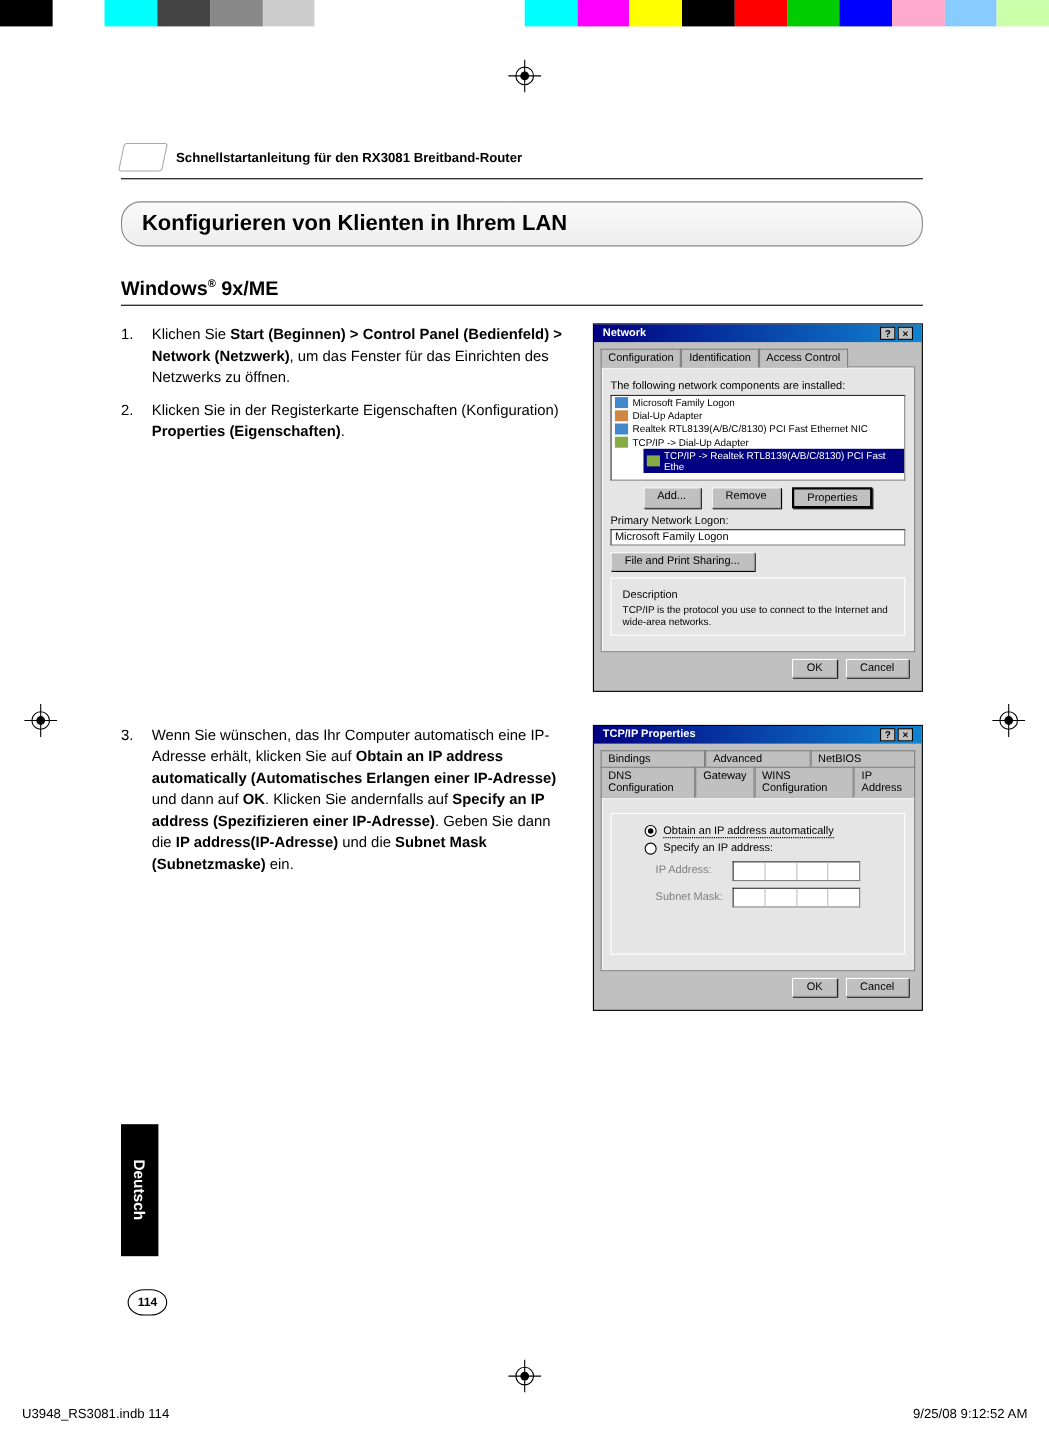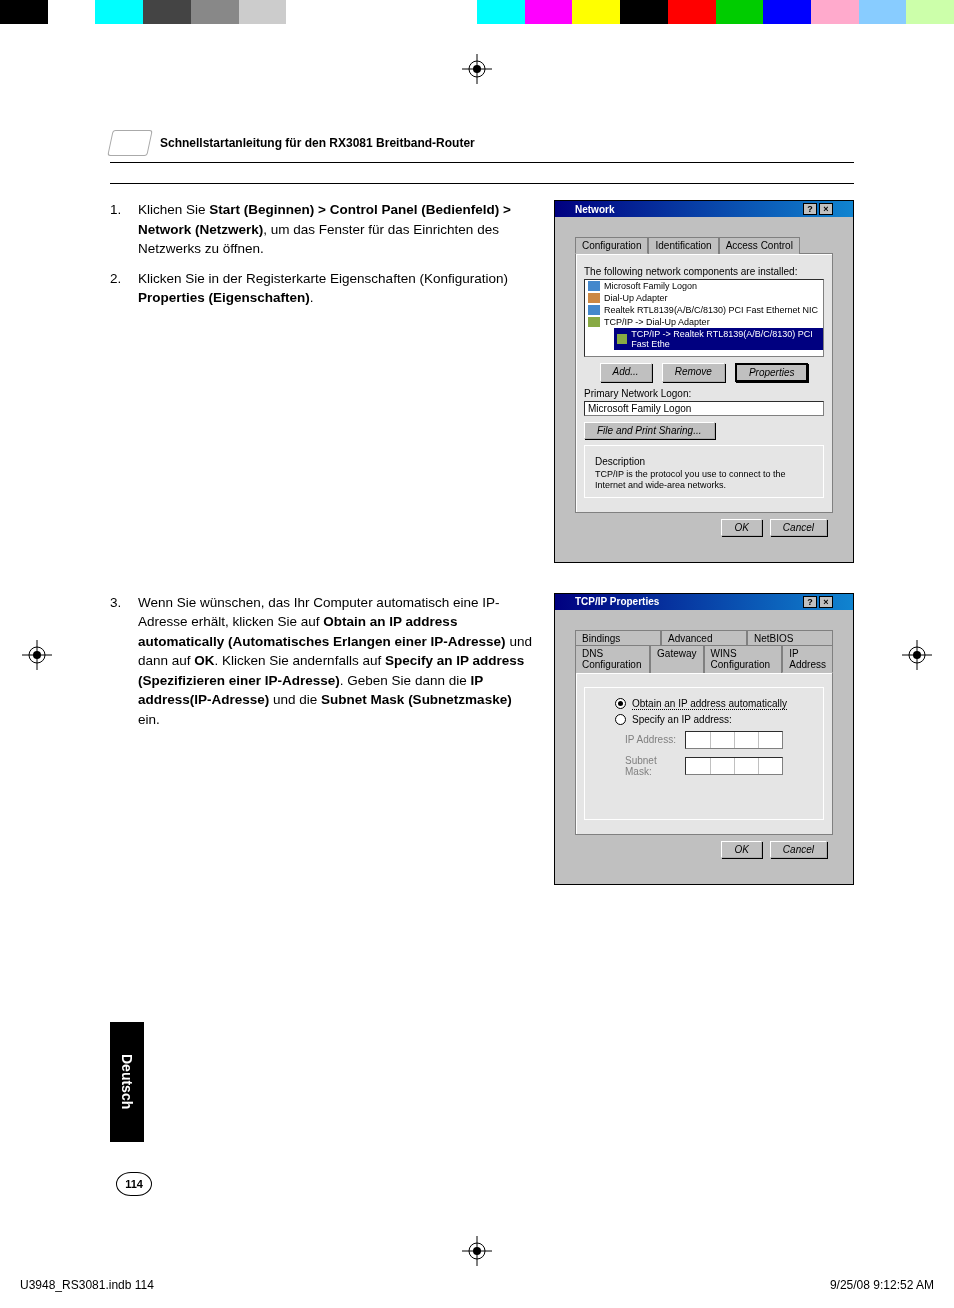--- a/index.html
+++ b/index.html
@@ -7,21 +7,21 @@
   
   
   .colorbar-top { position: absolute; top: 0; left: 0; right: 0; height: 24px; display: flex; }
   .colorbar-top > div { flex: 1; height: 100%; }
   
   
   .regmark { position: absolute; width: 30px; height: 30px; }
   .regmark svg { width: 100%; height: 100%; }
   
   
-  .page { position: absolute; top: 130px; left: 110px; right: 100px; }
+  .page { position: absolute; top: 130px; left: 110px; right: 115px; }
   
   .doc-header { display: flex; align-items: center; gap: 10px; border-bottom: 1px solid #000; padding-bottom: 6px; margin-bottom: 20px; }
   .asus-chip { width: 40px; height: 26px; border: 1px solid #aaa; border-radius: 3px; transform: skewX(-12deg); display:flex; align-items:center; justify-content:center; font-size:6px; color:#999; }
   .doc-header-text { font-size: 12px; font-weight: bold; }
   
   .section-title { background: #fff; border: 1px solid #888; border-radius: 18px; padding: 8px 18px; font-size: 20px; font-weight: bold; margin-bottom: 28px; background: linear-gradient(#fafafa,#eee); }
   
   .intro p { font-size: 14px; line-height: 1.45; margin-bottom: 12px; }
   
   .subheading { font-size: 18px; font-weight: bold; margin-top: 20px; margin-bottom: 4px; }
@@ -32,37 +32,37 @@
   .col-text { flex: 1; }
   .col-img { width: 300px; }
   
   ol.steps { list-style: none; counter-reset: step; font-size: 13.5px; line-height: 1.45; }
   ol.steps > li { position: relative; padding-left: 28px; margin-bottom: 10px; }
   ol.steps > li::before { counter-increment: step; content: counter(step) "."; position: absolute; left: 0; }
   ol.steps.start3 { counter-reset: step 2; }
   
   
   .win { border: 1px solid #000; font-family: Tahoma, Arial, sans-serif; font-size: 10px; background: #c0c0c0; }
-  .win-title { background: linear-gradient(to right, #000080, #1084d0); color: #fff; padding: 2px 20px; display:flex; justify-content: space-between; align-items:center; font-weight: bold; font-size: 10px;}
+  .win-title { background: linear-gradient(to right, #000080, #1084d0); color: #fff; padding: 2px 8px; display:flex; justify-content: space-between; align-items:flex-start; font-weight: bold; font-size: 10px;}
   .win-title .btns { display:flex; gap:2px; }
   .win-title .wb { width:14px; height:12px; background:#c0c0c0; border:1px solid #000; font-size:9px; text-align:center; line-height:10px; color:#000;}
-  .win-body { padding: 20px; }
+  .win-body { padding: 6px; }
   .tabstrip { display:flex; gap:0; margin-bottom: -1px; font-size:10px; }
   .tab { border:1px solid #808080; border-bottom:none; padding: 2px 6px; background:#c0c0c0; position: relative; }
   .tab.active { background:#c0c0c0; z-index:2; border-bottom:1px solid #c0c0c0; }
   .panel { border:1px solid #808080; background:#e5e5e5; padding: 8px; box-shadow: inset 1px 1px #fff; }
   .listbox { background:#fff; border:1px inset #808080; height: 78px; overflow: hidden; font-size:9px; }
   .listbox .lbitem { padding:1px 3px; display:flex; align-items:center; gap:4px;}
   .listbox .lbitem.sel { background:#000080; color:#fff;margin-left:29px; }
   .licon { width:12px; height:10px; background:#4a8; display:inline-block;}
   .licon.net { background:#48c; }
   .licon.dial { background:#c84; }
   .licon.tcp { background:#8a4; }
   .btnrow { display:flex; gap:10px; justify-content:center; margin:6px 0; }
-  .wbtn { border:1px outset #fff; background:#c0c0c0; padding:2px 12px; font-size:10px; box-shadow: 1px 1px #000; font-style: italic;}
+  .wbtn { border:1px outset #fff; background:#c0c0c0; padding:2px 12px; font-size:10px; box-shadow: 1px 1px #000;}
   .wbtn.def { border:2px solid #000; }
   .field { background:#fff; border:1px inset #808080; padding:1px 3px; font-size:10px; width:100%; }
   .grouplabel { font-size:10px; margin: 4px 0 2px; }
   .desc { font-size:9px; line-height:1.2; }
   .groove { border:1px groove #fff; padding:6px 10px; margin: 6px 0; }
   
   .dlg2-tabs-row1, .dlg2-tabs-row2 { display:flex; }
   .radio-row { display:flex; align-items:center; gap:6px; font-size:10px; margin: 4px 20px; }
   .radio { width:11px; height:11px; border-radius:50%; border:1px solid #000; background:#fff; display:inline-flex; align-items:center; justify-content:center;}
   .radio.checked::after { content:''; width:5px; height:5px; background:#000; border-radius:50%; }
@@ -137,24 +137,28 @@
       <circle cx="15" cy="15" r="4" fill="#000"></circle>
     </svg>
 </div>
 
 <div class="page">
   <div class="doc-header">
     <div class="asus-chip"></div>
     <div class="doc-header-text">Schnellstartanleitung für den RX3081 Breitband-Router</div>
   </div>
 
+  <div class="section-title">Konfigurieren von Klienten in Ihrem LAN</div>
 
   <div class="intro">
   </div>
 
+  <div class="subheading">
+    <span>Windows</span><sup>®</sup><span> 9x/ME</span>
+  </div>
   <div class="ruleline"></div>
 
   <div class="columns">
     <div class="col-text">
       <ol class="steps">
         <li>
           <span>Klichen Sie </span><b>Start (Beginnen) &gt; Control Panel (Bedienfeld) &gt; Network (Netzwerk)</b><span>, um das Fenster für das Einrichten des Netzwerks zu öffnen.</span>
         </li>
         <li>
           <span>Klicken Sie in der Registerkarte Eigenschaften (Konfiguration) </span><b>Properties (Eigenschaften)</b><span>.</span>

